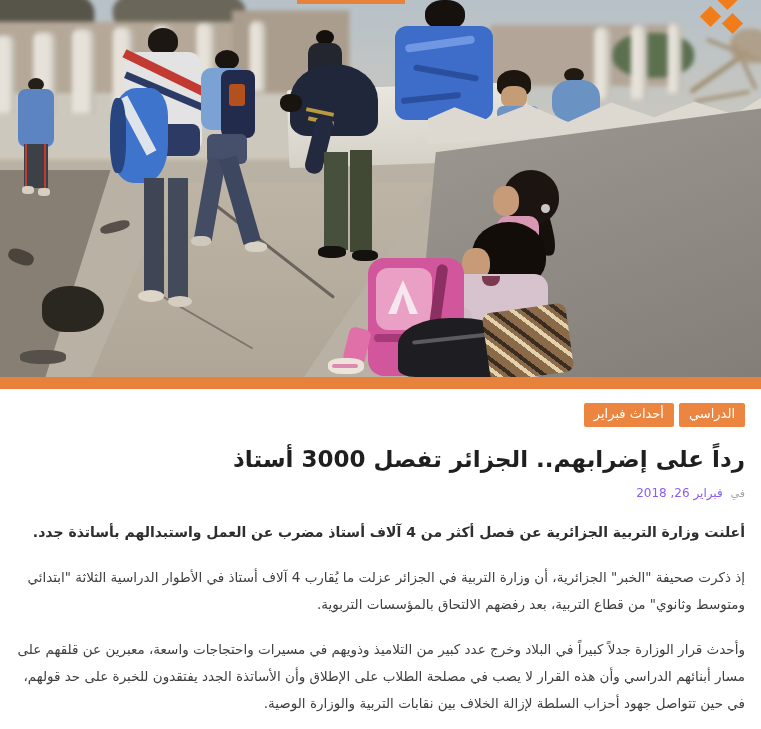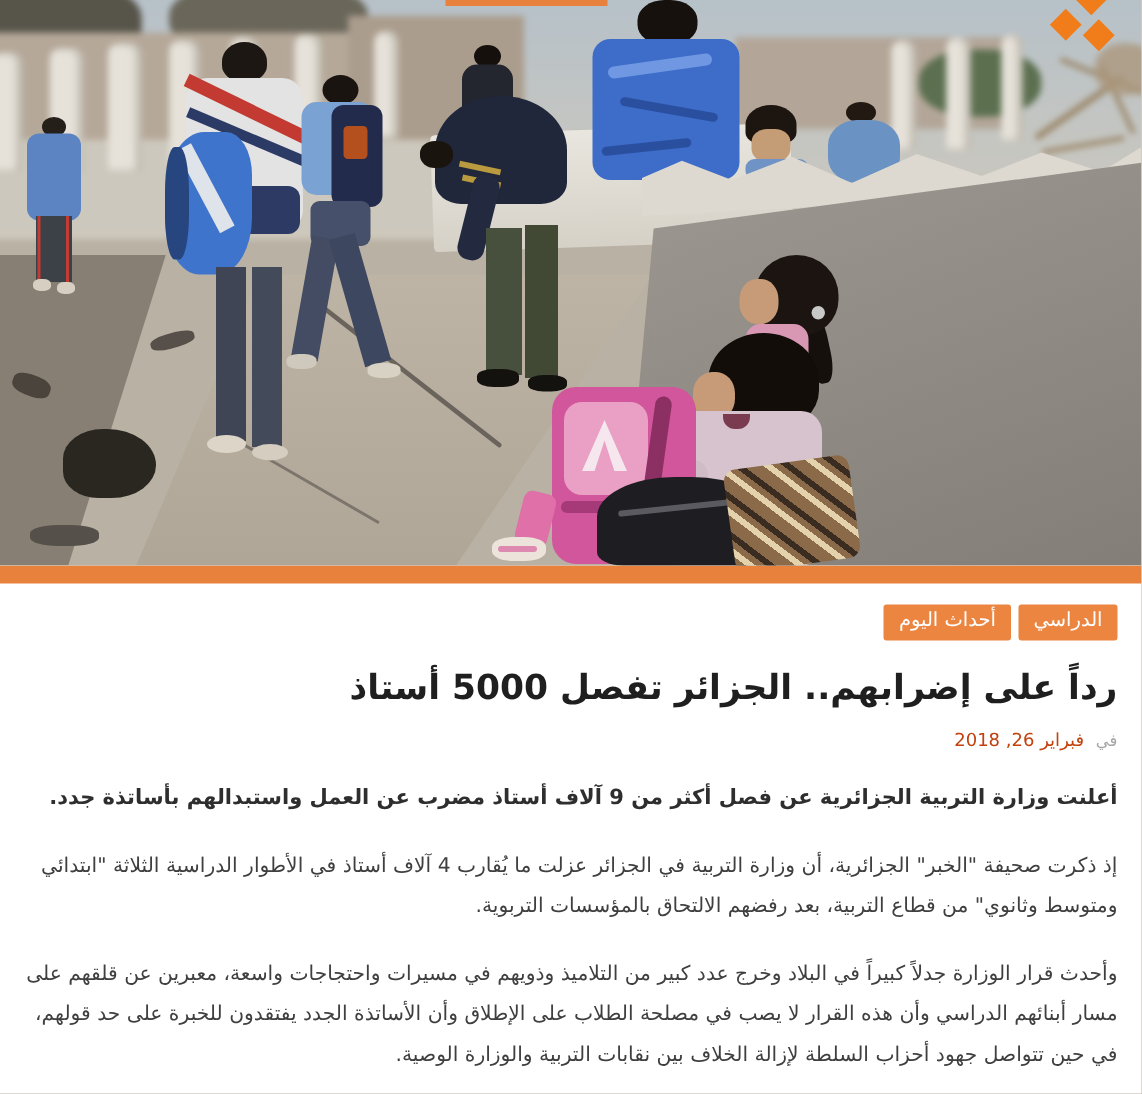--- a/index.html
+++ b/index.html
@@ -66,21 +66,21 @@
   .d1{left:22px;top:2px;}
   .d2{left:5px;top:19px;}
   .d3{left:27px;top:26px;}
 
   .content{direction:rtl;padding:0 16px;text-align:right;}
   .tags-row{display:flex;gap:5px;margin-top:14px;}
   .tag{background:#ec8540;color:#fff;font-size:13px;padding:3px 10px 5px;border-radius:2px;cursor:pointer;line-height:1.2;}
   h1.title{font-size:23px;font-weight:bold;color:#1f1f1f;margin:16px 0 10px;line-height:1.45;}
   .date-line{font-size:12px;margin:0 0 14px;}
   .date-prefix{color:#a6a6a6;font-size:11px;margin-left:4px;}
-  .date-value{color:#c2410c;}
+  .date-value{color:#8b5cf6;}
   .lead{font-size:14px;font-weight:bold;color:#2e2e2e;line-height:2;margin:18px 0;}
   .para{font-size:13.5px;color:#3f3f3f;line-height:2;margin:18px 0;}
 </style>
 </head>
 <body>
 
 <div class="hero">
   <div class="bgblur">
     <div class="abs sky"></div>
     <div class="abs trees-l"></div>
@@ -248,26 +248,26 @@
       <div class="dia d2"></div>
       <div class="dia d3"></div>
   </div>
 </div>
 
 <div class="orange-bar"></div>
 
 <div class="content">
   <div class="tags-row">
     <span class="tag">الدراسي</span>
-    <span class="tag">أحداث اليوم</span>
-  </div>
-
-  <h1 class="title">رداً على إضرابهم.. الجزائر تفصل 5000 أستاذ</h1>
+    <span class="tag">أحداث فبراير</span>
+  </div>
+
+  <h1 class="title">رداً على إضرابهم.. الجزائر تفصل 3000 أستاذ</h1>
 
   <div class="date-line">
     <span class="date-prefix">في</span>
     <span class="date-value">فبراير 26, 2018</span>
   </div>
 
-  <p class="lead">أعلنت وزارة التربية الجزائرية عن فصل أكثر من 9 آلاف أستاذ مضرب عن العمل واستبدالهم بأساتذة جدد.</p>
+  <p class="lead">أعلنت وزارة التربية الجزائرية عن فصل أكثر من 4 آلاف أستاذ مضرب عن العمل واستبدالهم بأساتذة جدد.</p>
   <p class="para">إذ ذكرت صحيفة "الخبر" الجزائرية، أن وزارة التربية في الجزائر عزلت ما يُقارب 4 آلاف أستاذ في الأطوار الدراسية الثلاثة "ابتدائي ومتوسط وثانوي" من قطاع التربية، بعد رفضهم الالتحاق بالمؤسسات التربوية.</p>
   <p class="para">وأحدث قرار الوزارة جدلاً كبيراً في البلاد وخرج عدد كبير من التلاميذ وذويهم في مسيرات واحتجاجات واسعة، معبرين عن قلقهم على مسار أبنائهم الدراسي وأن هذه القرار لا يصب في مصلحة الطلاب على الإطلاق وأن الأساتذة الجدد يفتقدون للخبرة على حد قولهم، في حين تتواصل جهود أحزاب السلطة لإزالة الخلاف بين نقابات التربية والوزارة الوصية.</p>
 </div>
 
 </body></html>

